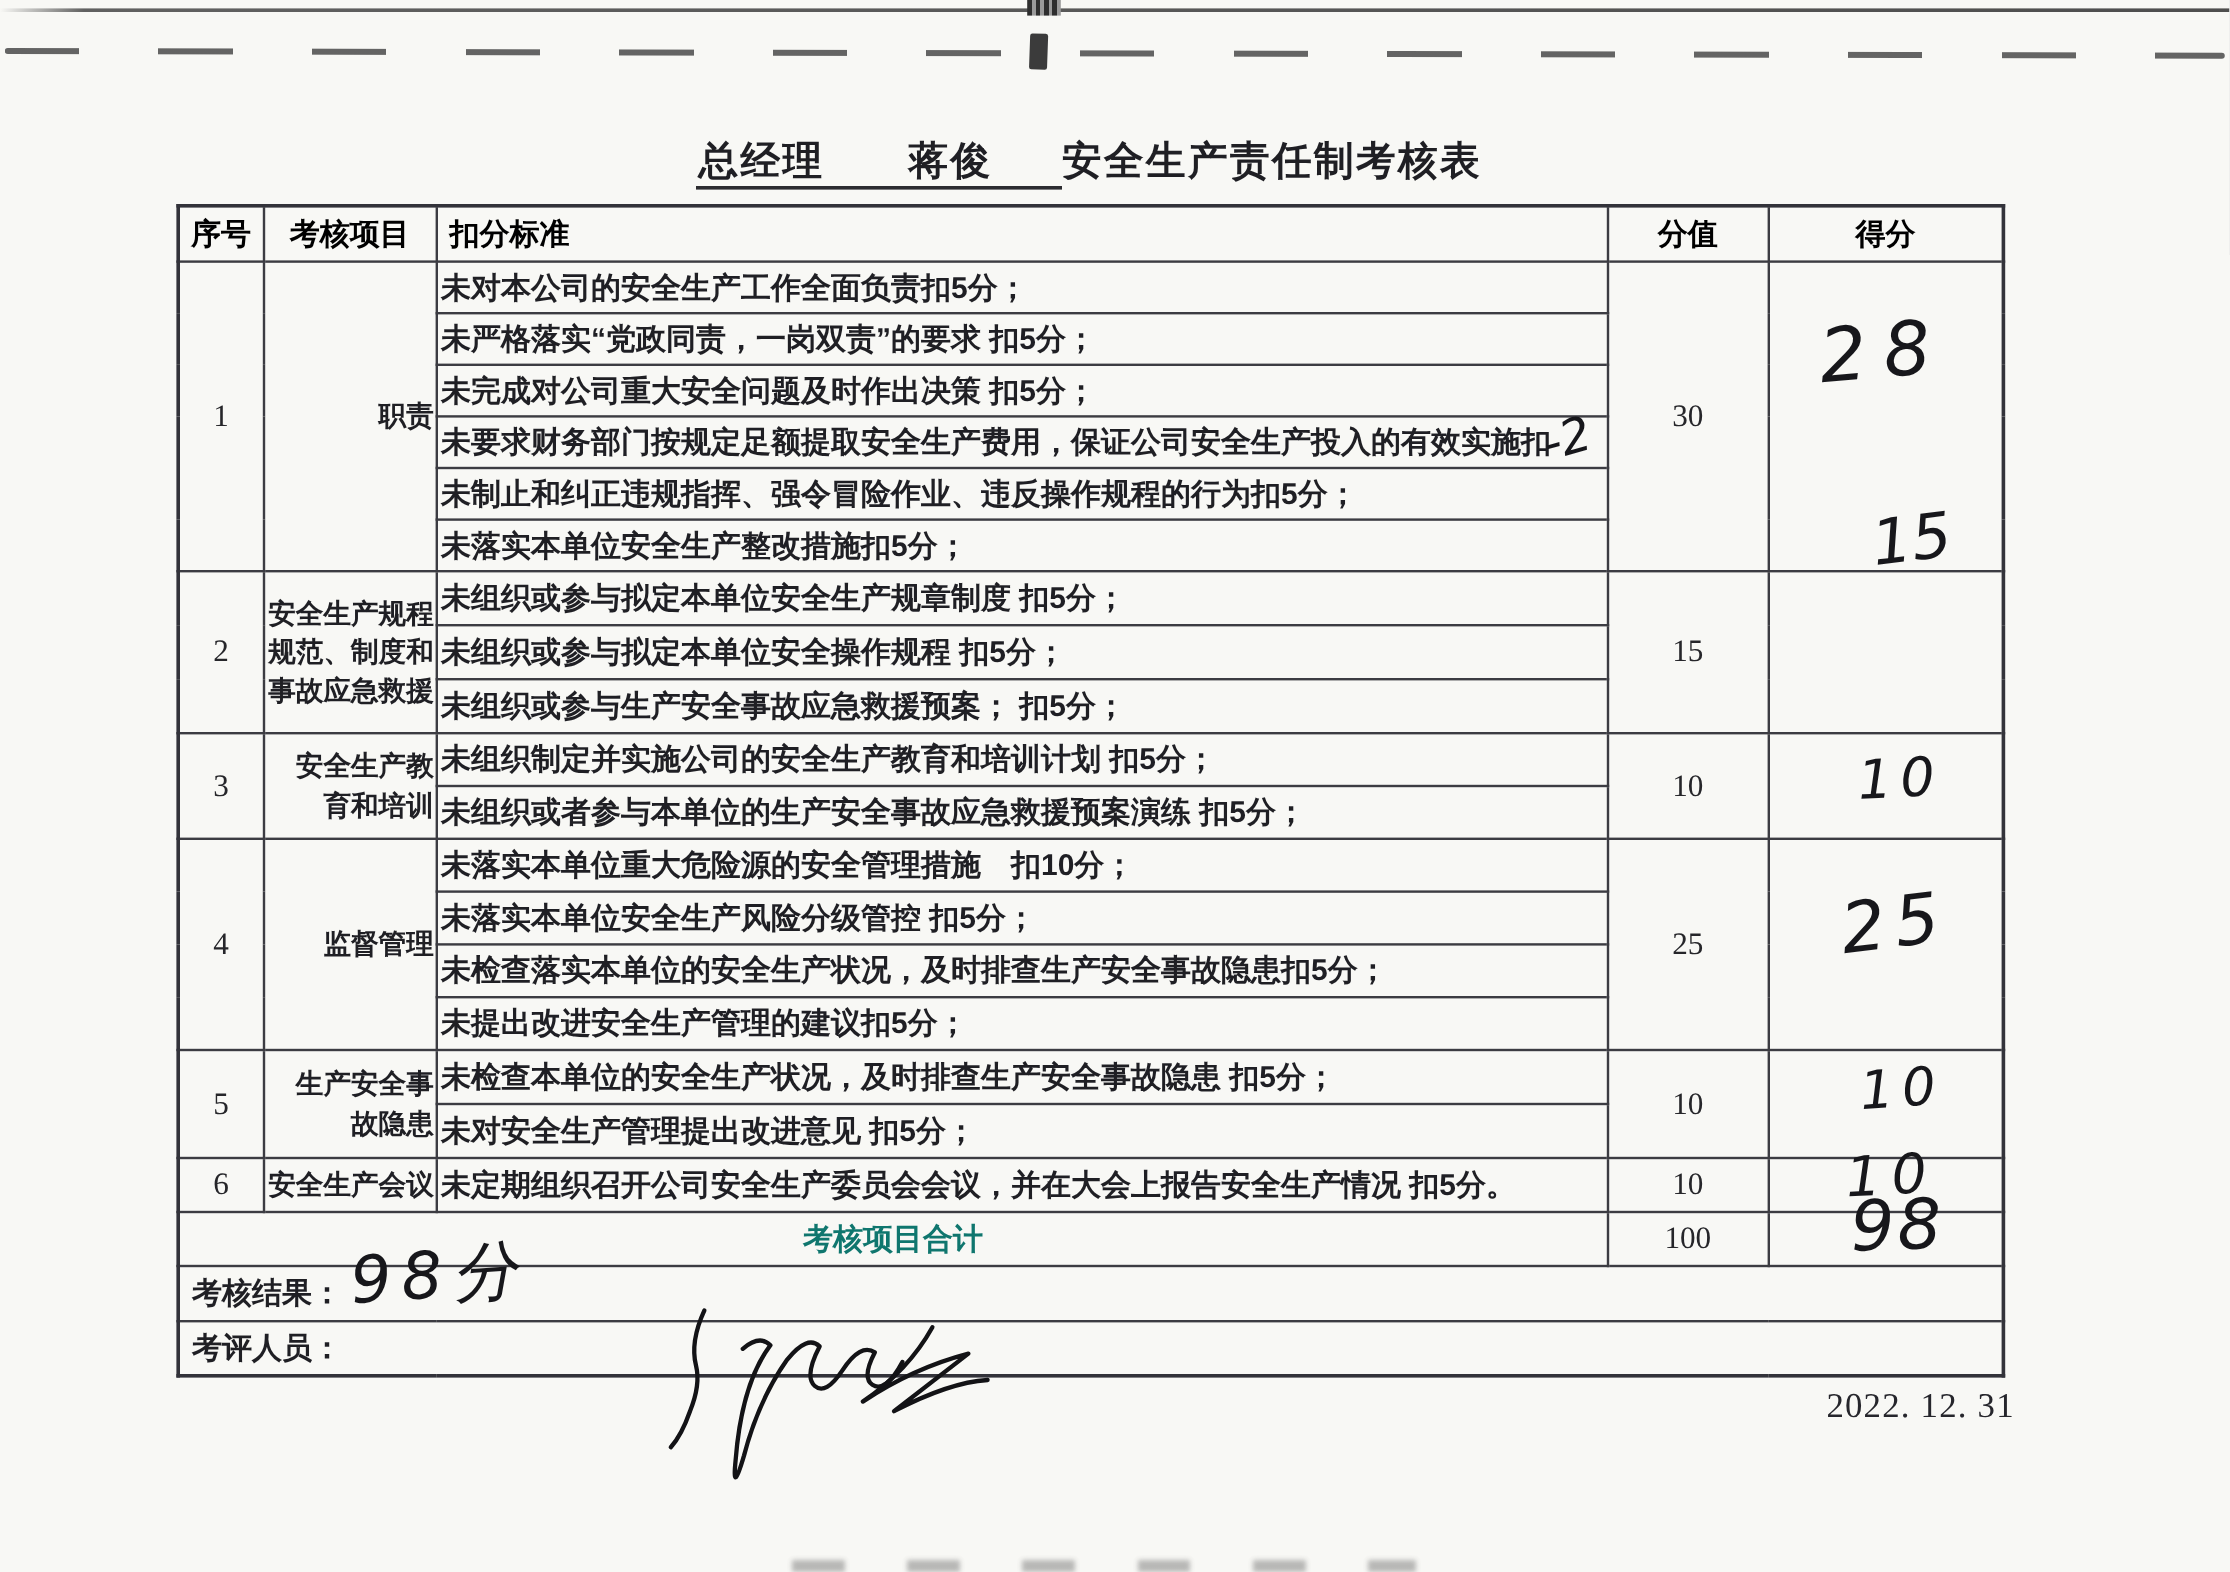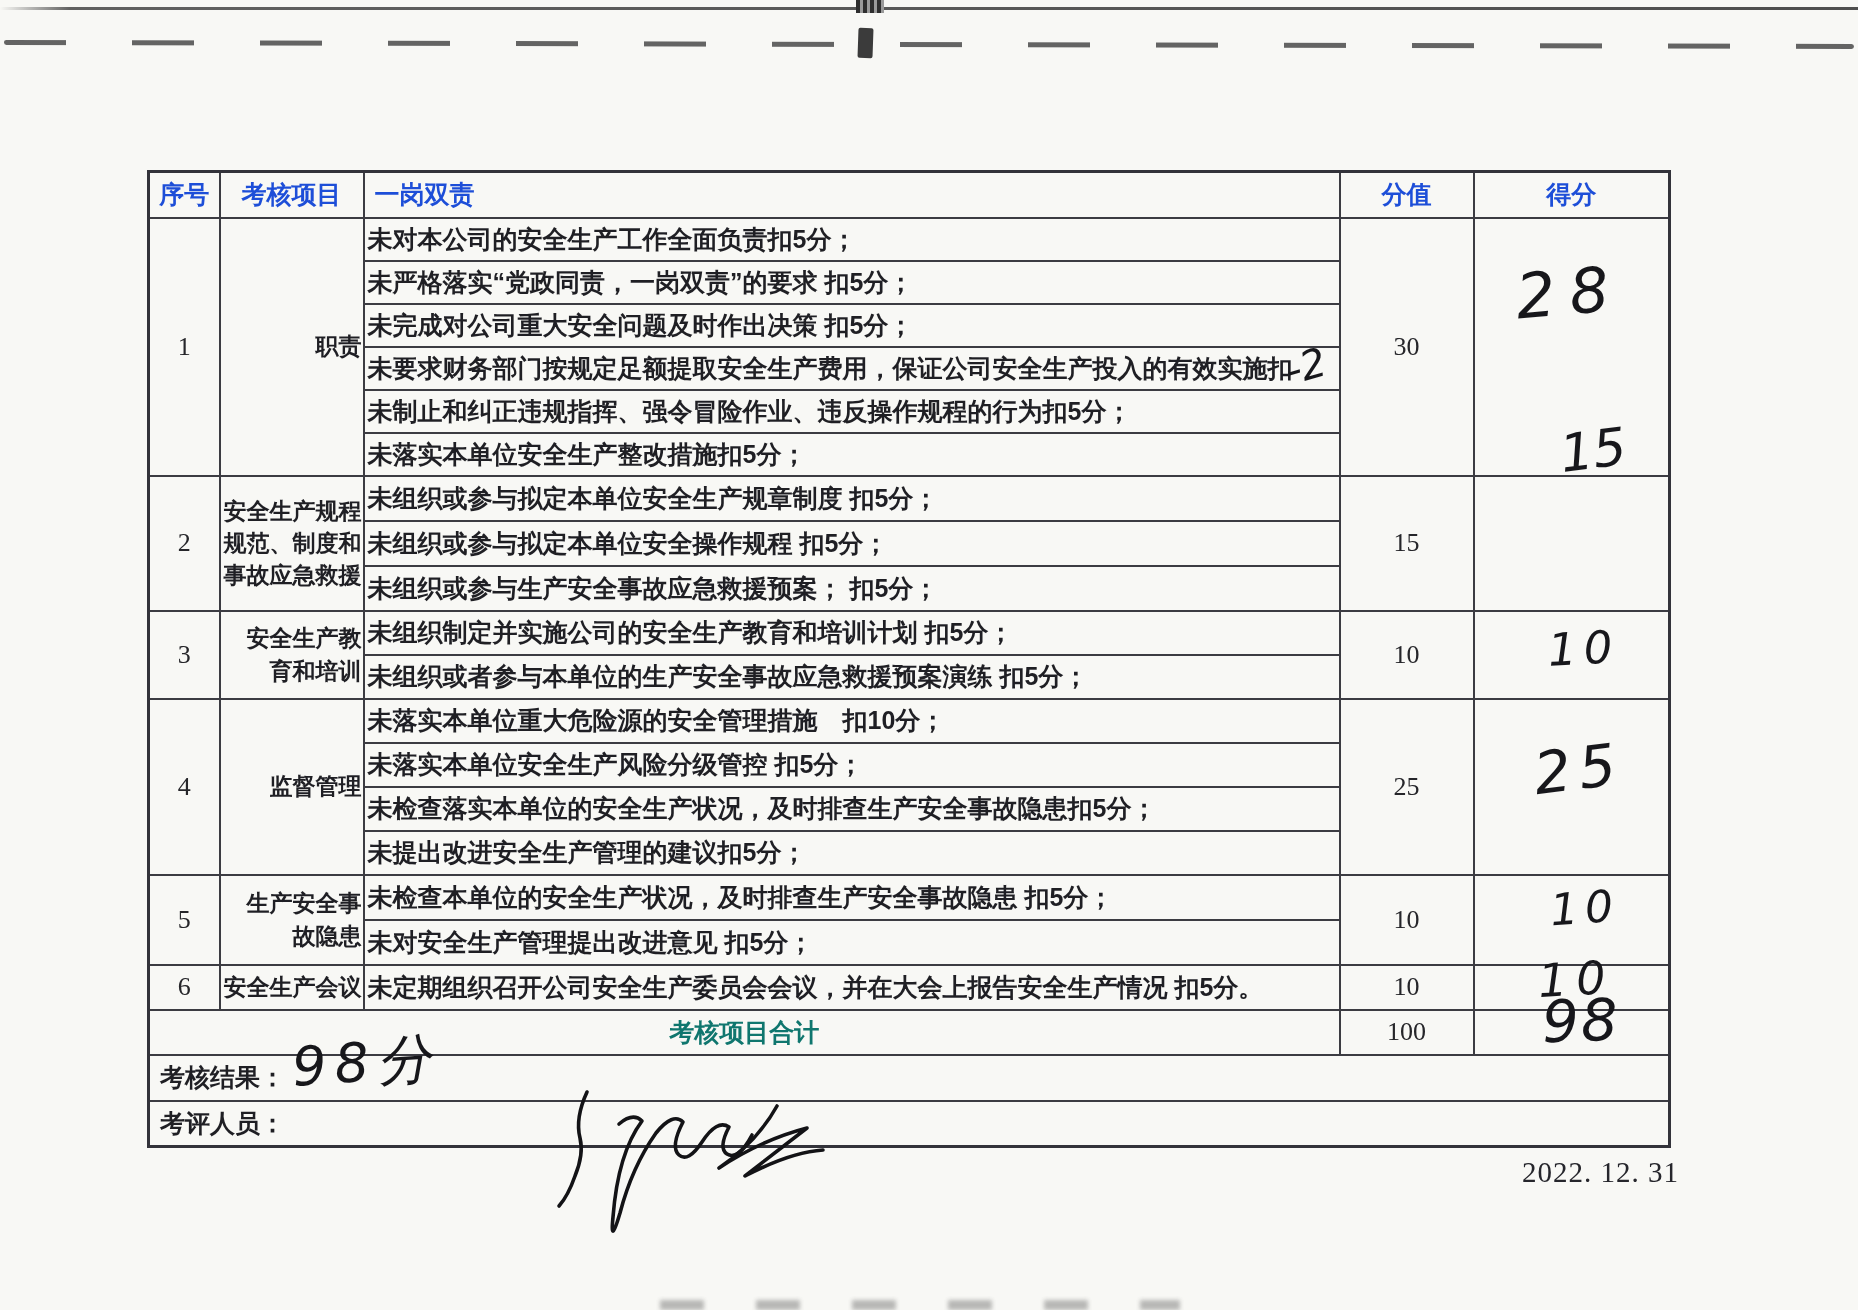--- a/index.html
+++ b/index.html
@@ -26,21 +26,21 @@
   .title { position:absolute; left:147px; top:112px; width:1521px; text-align:center;
     font-size:33px; font-weight:700; letter-spacing:2px; white-space:nowrap;
     font-family:"Liberation Sans",sans-serif; color:#1f1f24; }
   .title .u { border-bottom:3px solid #2c2c30; padding:0 58px 3px 2px; }
 
   
   table.assessment { position:absolute; left:147px; top:170px; width:1521px;
     border-collapse:collapse; table-layout:fixed; }
   table.assessment { border:3px solid #33333a; }
   table.assessment td { border:2px solid #3c3c42; overflow:hidden; }
-  .c-head  { font-family:"Liberation Sans",sans-serif; font-size:25px; font-weight:600; text-align:center; color:#1d4ed8; }
+  .c-head  { font-family:"Liberation Sans",sans-serif; font-size:25px; font-weight:600; text-align:center; color:#000000; }
   .c-head-left { text-align:left; padding-left:10px; }
   .c-seq   { font-size:26px; text-align:center; }
   .c-item  { font-family:"Liberation Sans",sans-serif; font-size:23px; font-weight:600; text-align:right;
              white-space:pre-line; line-height:1.4; color:#1f1f24; }
   .c-crit  { font-family:"Liberation Sans",sans-serif; font-size:25px; font-weight:600; color:#1f1f24;
              padding:2px 2px 2px 3px; white-space:nowrap; }
   .c-num   { font-size:26px; text-align:center; }
   .c-total { font-family:"Liberation Sans",sans-serif; font-size:25px; font-weight:600; text-align:center; color:#0f766e; }
   .c-foot  { font-family:"Liberation Sans",sans-serif; font-size:25px; font-weight:600; text-align:left;
              padding-left:10px; color:#1f1f24;margin-top:28px; }
@@ -65,35 +65,38 @@
 <body>
 
 <div class="page">
 
   <div class="scan-top-line"></div>
   <div class="binder-top"></div>
   <div class="scan-dash-row"></div>
   <div class="binder-mid"></div>
   <div class="scan-bottom-smudge"></div>
 
+  <div class="title">
+    <span class="u">总经理　　蒋俊</span><span>安全生产责任制考核表</span>
+  </div>
 
   <table class="assessment">
     <colgroup>
       <col style="width:71px">
         <col style="width:144px">
         <col style="width:976px">
       <col style="width:134px">
         <col style="width:196px">
     </colgroup>
 
     <tbody>
         <tr class="r46">
       <td class="c-head">序号</td>
       <td class="c-head">考核项目</td>
-      <td class="c-head c-head-left">一岗双责</td>
+      <td class="c-head c-head-left">扣分标准</td>
       <td class="c-head">分值</td>
       <td class="c-head">得分</td>
     </tr>
 
     <tr class="r43">
       <td class="c-seq" rowspan="6">1</td>
       <td class="c-item" rowspan="6">职责</td>
       <td class="c-crit">未对本公司的安全生产工作全面负责扣5分；</td>
       <td class="c-num" rowspan="6">30</td>
       <td rowspan="6"></td>

